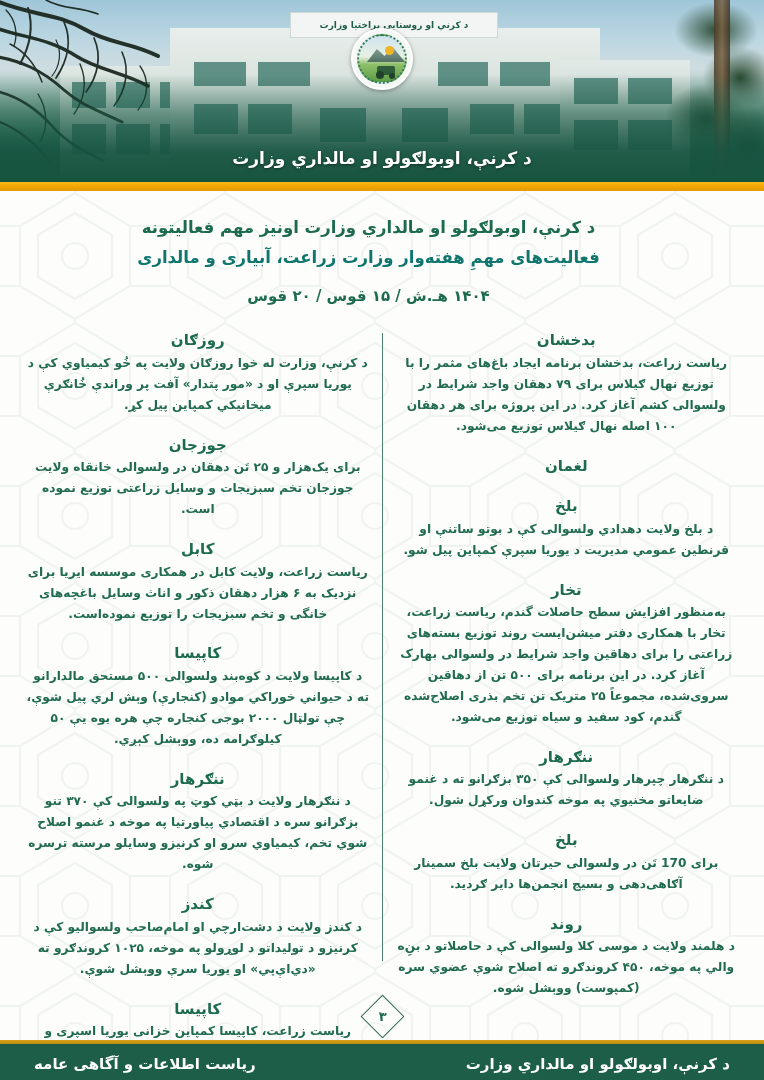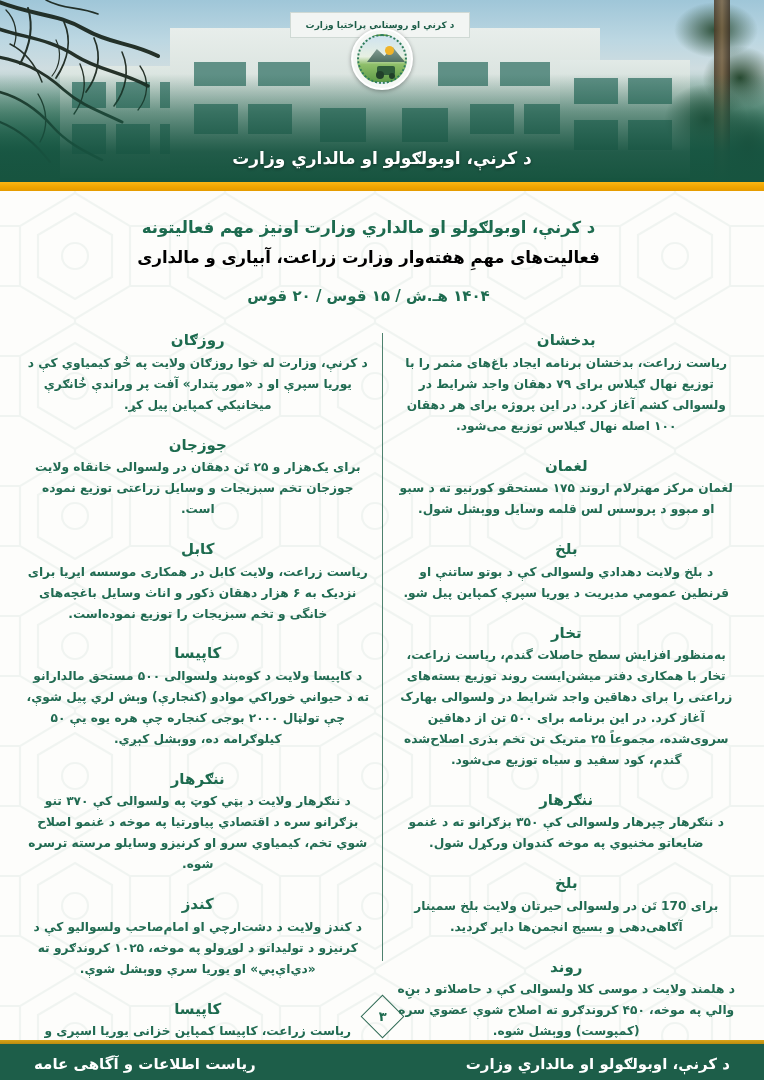--- a/index.html
+++ b/index.html
@@ -58,21 +58,21 @@
     left: 560px; top: 60px; width: 130px; height: 118px;
     background: linear-gradient(180deg,#e2eae7 0%, #a4bcb0 100%);
   }
   .win {
     position: absolute;
     background: #2f6f63;
     opacity: .72;
   }
   .sign {
     position: absolute;
-    left: 290px; top: 12px; width: 180px; height: 26px;
+    left: 290px; top: 12px; width: 208px; height: 26px;
     background: #f2f5f3;
     border: 1px solid #cfd9d4;
   }
   .sign-text {
     font-size: 9px;
     color: #1d5e49;
     text-align: center;
     line-height: 24px;
     font-weight: bold;
     letter-spacing: .5px;
@@ -194,21 +194,21 @@
   .title-ps {
     font-size: 16.5px;
     font-weight: bold;
     line-height: 1.55;
     color: #1d6b4f;
   }
   .title-fa {
     font-size: 16.5px;
     font-weight: bold;
     line-height: 1.55;
-    color: #000000;
+    color: #0f766e;
     margin-top: 4px;
   }
   .title-date {
     font-size: 15px;
     font-weight: bold;
     color: #1d6b4f;
     margin-top: 17px;
   }
 
   .columns {
@@ -405,21 +405,20 @@
     </div>
 
     <div class="columns">
       <div class="col" id="col-right">
           <div class="entry">
             <div class="entry-province">بدخشان</div>
             <div class="entry-body">ریاست زراعت، بدخشان برنامه ایجاد باغ‌های مثمر را با توزیع نهال ګیلاس برای ۷۹ دهقان واجد شرایط در ولسوالی کشم آغاز کرد. در این پروژه برای هر دهقان ۱۰۰ اصله نهال ګیلاس توزیع می‌شود.</div>
           </div>
           <div class="entry">
             <div class="entry-province">لغمان</div>
-            <div class="entry-body">لغمان مرکز مهترلام اروند ۱۷۵ مستحقو کورنیو ته د سبو او مبوو د پروسس لس قلمه وسایل ووېشل شول.</div>
           </div>
           <div class="entry">
             <div class="entry-province">بلخ</div>
             <div class="entry-body">د بلخ ولایت دهدادي ولسوالی کې د بوتو ساتنې او قرنطین عمومي مدیریت د یوریا سپرې کمپاین پیل شو.</div>
           </div>
           <div class="entry">
             <div class="entry-province">تخار</div>
             <div class="entry-body">به‌منظور افزایش سطح حاصلات گندم، ریاست زراعت، تخار با همکاری دفتر میشن‌ایست روند توزیع بسته‌های زراعتی را برای دهاقین واجد شرایط در ولسوالی بهارک آغاز کرد. در این برنامه برای ۵۰۰ تن از دهاقین سروی‌شده، مجموعاً ۲۵ متریک تن تخم بذری اصلاح‌شده گندم، کود سفید و سیاه توزیع می‌شود.</div>
           </div>
           <div class="entry">

